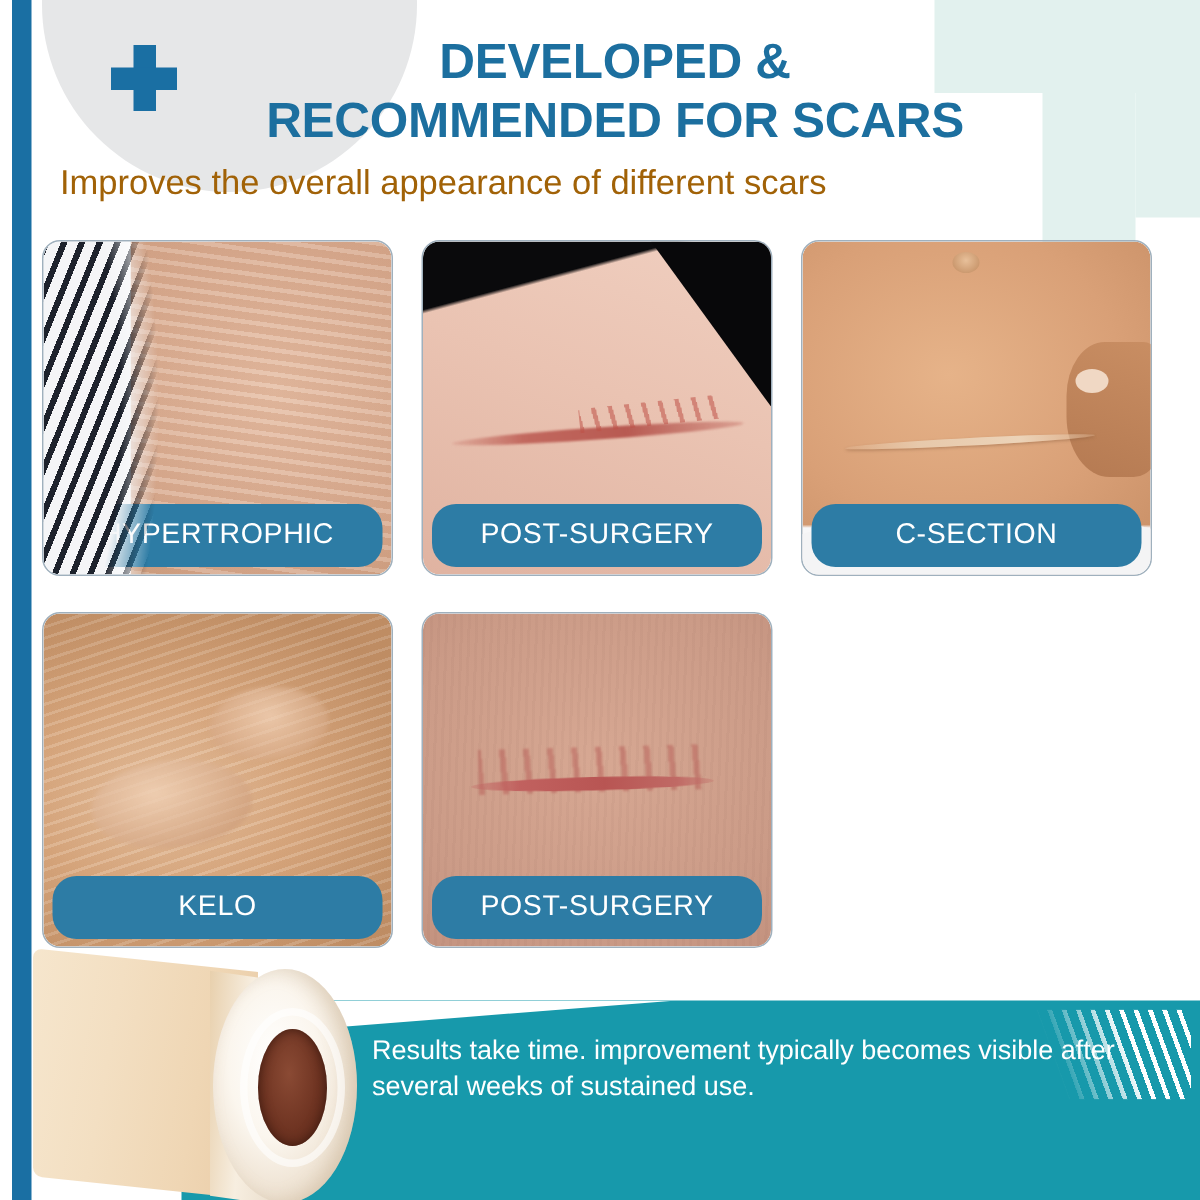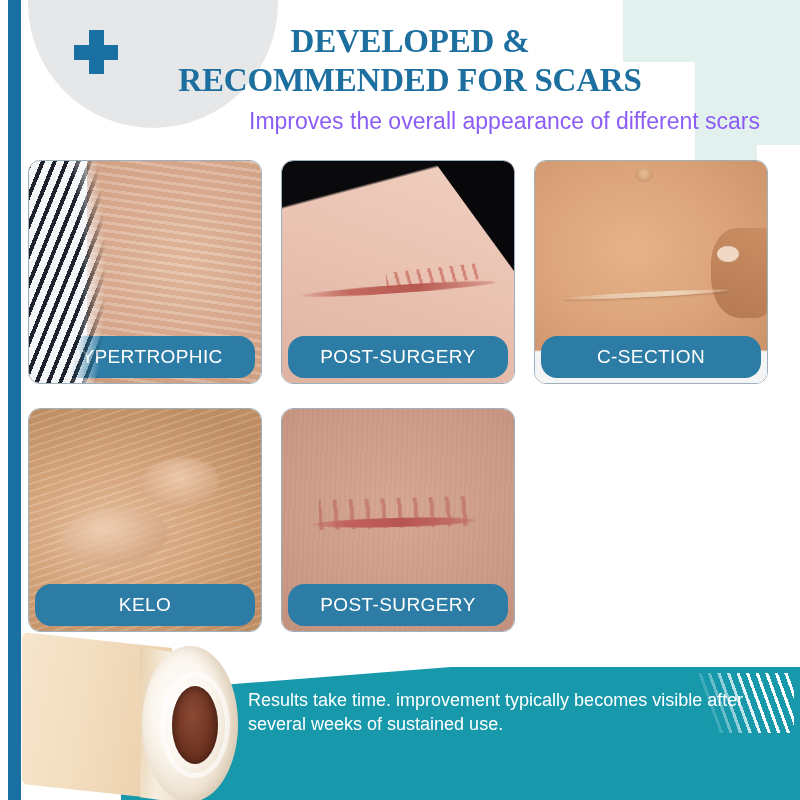--- a/index.html
+++ b/index.html
@@ -97,31 +97,30 @@
     position: absolute;
     left: 60px;
     top: 22px;
     width: 700px;
     text-align: center;
     color: #1c6f9f;
     font-size: 33px;
     font-weight: bold;
     line-height: 1.18;
     letter-spacing: -0.2px;
-    font-family: Liberation Serif, serif;
   }
   .title .l1 { display: block; }
   .title .l2 { display: block; }
   .subtitle {
     position: absolute;
     left: 40px;
     top: 108px;
     width: 720px;
-    text-align: right;
-    color: #8b5cf6;
+    text-align: left;
+    color: #a16207;
     font-size: 23px;
     font-weight: normal;
   }
 
   
   .grid {
     position: absolute;
     left: 28px;
     top: 160px;
     width: 744px;

